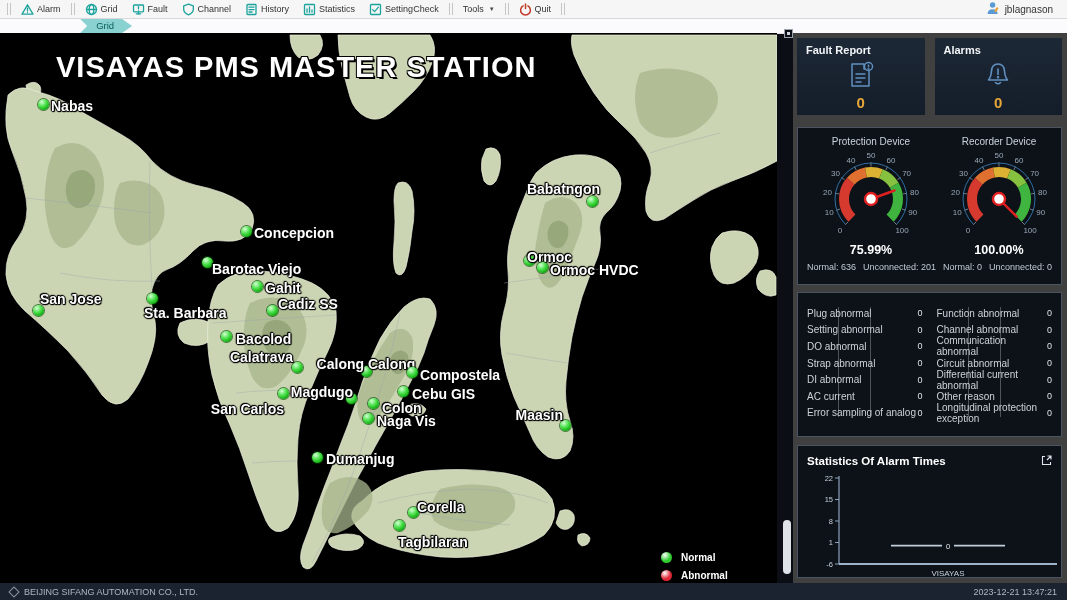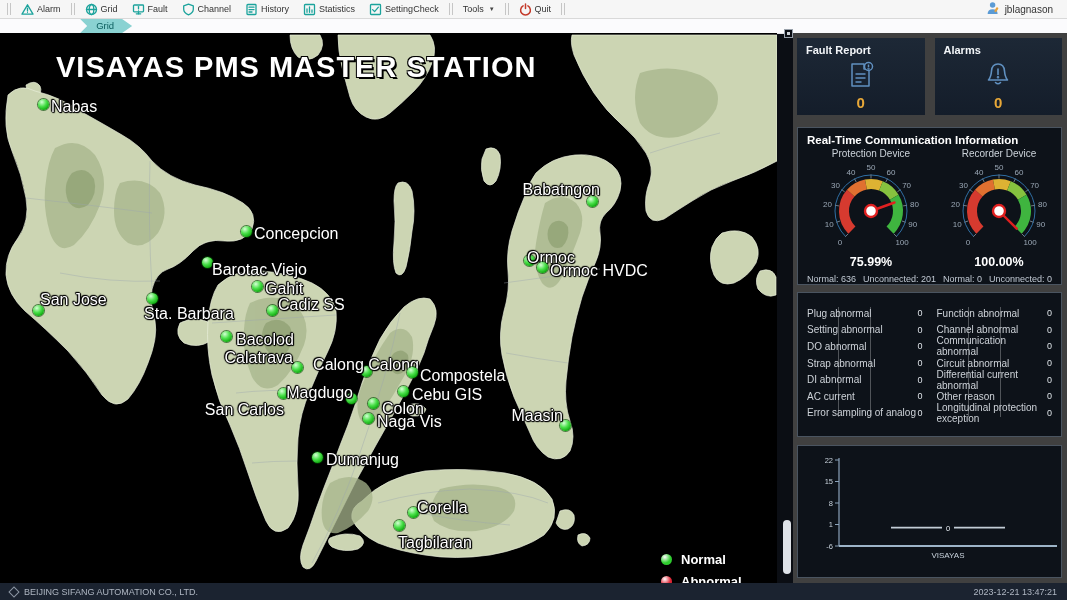--- a/index.html
+++ b/index.html
@@ -27,25 +27,25 @@
   
   #map{position:absolute;top:33px;left:0;width:777px;height:550px;background:#000;overflow:hidden;}
   #map-title{position:absolute;left:56px;top:18px;font-size:29px;font-weight:bold;color:#fff;
              letter-spacing:1px;white-space:nowrap;
              text-shadow:2px 2px 0 #000,-1px -1px 0 #000,1px -1px 0 #000,-1px 1px 0 #000;}
   .olb{text-shadow:-1px 0 1px #000,1px 0 1px #000,0 -1px 1px #000,0 1px 1px #000,
        -1px -1px 1px #000,1px 1px 1px #000;}
   .st-dot{position:absolute;width:11px;height:11px;border-radius:50%;
           background:radial-gradient(circle at 35% 28%,#d4ffd4 0%,#4ae04a 42%,#12ac12 75%,#067c06 100%);
           box-shadow:0 0 0 1px rgba(0,70,0,.65);}
-  .st-label{position:absolute;font-size:16px;font-weight:normal;color:#fff;white-space:nowrap;}
+  .st-label{position:absolute;font-size:14px;font-weight:bold;color:#fff;white-space:nowrap;}
   #legend{position:absolute;left:661px;top:519px;display:flex;flex-direction:column;gap:7px;}
   .lg-row{display:flex;align-items:center;gap:9px;}
   .lg-dot{width:11px;height:11px;border-radius:50%;}
-  .lg-label{font-size:13px;font-weight:bold;color:#fff;}
+  .lg-label{font-size:10px;font-weight:bold;color:#fff;}
   
   #collapse-btn{position:absolute;left:784px;top:29px;width:9px;height:9px;border:1px solid #9aa2ac;
                 background:#0b0e14;box-sizing:border-box;}
   #collapse-btn::after{content:"";position:absolute;left:2px;top:2px;width:3px;height:3px;background:#cfd4da;}
   #scroll-thumb{position:absolute;left:783px;top:520px;width:8px;height:54px;background:#dfe3e8;border-radius:4px;}
   
   #rightpanel{position:absolute;left:793px;top:33px;width:274px;height:580px;background:#404040;}
   #cards-row{position:absolute;top:5px;left:4px;right:5px;height:77px;display:flex;gap:10px;}
   .card{flex:1;background:linear-gradient(180deg,#1d2836 0%,#141d2a 100%);padding:6px 9px 4px;
         display:flex;flex-direction:column;}
@@ -353,21 +353,20 @@
             <path d="M12.5 22.5 Q15 25 17.5 22.5"></path>
             <line x1="15" y1="9" x2="15" y2="14.5"></line>
             <circle cx="15" cy="17.3" r="0.5" fill="#6090c0"></circle>
           </svg>
         </div>
         <div class="card-count">0</div>
       </div>
     </div>
 
     <div id="comm-panel" class="panel">
-      <div class="panel-title">Real-Time Communication Information</div>
       <div id="gauges-row">
           <div class="gauge-box">
             <div class="gauge-label">Protection Device</div>
             <div><svg width="128" height="96" viewBox="0 0 128 96">
                 <path d="M38.54 77.46 A36 36 0 1 1 89.46 77.46" fill="none" stroke="#2f6ea3" stroke-width="1"></path>
                 <path d="M44.91 71.09 A27 27 0 0 1 43.75 34.14" fill="none" stroke="#d63a2f" stroke-width="10"></path>
                 <path d="M43.75 34.14 A27 27 0 0 1 58.94 25.48" fill="none" stroke="#e07030" stroke-width="10"></path>
                 <path d="M58.94 25.48 A27 27 0 0 1 73.94 26.90" fill="none" stroke="#ddb233" stroke-width="10"></path>
                 <path d="M73.94 26.90 A27 27 0 0 1 87.24 38.26" fill="none" stroke="#86c23f" stroke-width="10"></path>
                 <path d="M87.24 38.26 A27 27 0 0 1 83.09 71.09" fill="none" stroke="#3fb53f" stroke-width="10"></path>
@@ -504,20 +503,29 @@
             </div>
             <div class="ar-row">
               <span class="ar-label">Longitudinal protection exception</span>
               <span class="ar-value">0</span>
             </div>
           </div>
         </div>
     </div>
 
     <div id="stats-panel" class="panel">
+      <div class="panel-head">
+        <div class="panel-title">Statistics Of Alarm Times</div>
+        <span class="expand-ic">
+          <svg width="11" height="11" viewBox="0 0 11 11" fill="none" stroke="#dfe6ee" stroke-width="1.1">
+            <path d="M4 1.5 H1.5 V9.5 H9.5 V7"></path>
+            <path d="M6 5 L10 1 M6.5 1 H10 V4.5"></path>
+          </svg>
+        </span>
+      </div>
       <div id="stats-chart"><svg width="254" height="110" viewBox="0 0 254 110">
             <line x1="32" y1="6" x2="32" y2="94" stroke="#8aa2ba" stroke-width="1.2"></line>
             <line x1="32" y1="94" x2="250" y2="94" stroke="#9db4c8" stroke-width="2"></line>
             <line x1="28" y1="8.0" x2="32" y2="8.0" stroke="#8aa2ba" stroke-width="1"></line>
             <text x="26" y="10.6" font-size="7.5" fill="#c8d2dc" text-anchor="end" font-family="Liberation Sans,sans-serif">22</text>
             <line x1="28" y1="29.5" x2="32" y2="29.5" stroke="#8aa2ba" stroke-width="1"></line>
             <text x="26" y="32.1" font-size="7.5" fill="#c8d2dc" text-anchor="end" font-family="Liberation Sans,sans-serif">15</text>
             <line x1="28" y1="51.0" x2="32" y2="51.0" stroke="#8aa2ba" stroke-width="1"></line>
             <text x="26" y="53.6" font-size="7.5" fill="#c8d2dc" text-anchor="end" font-family="Liberation Sans,sans-serif">8</text>
             <line x1="28" y1="72.5" x2="32" y2="72.5" stroke="#8aa2ba" stroke-width="1"></line>

